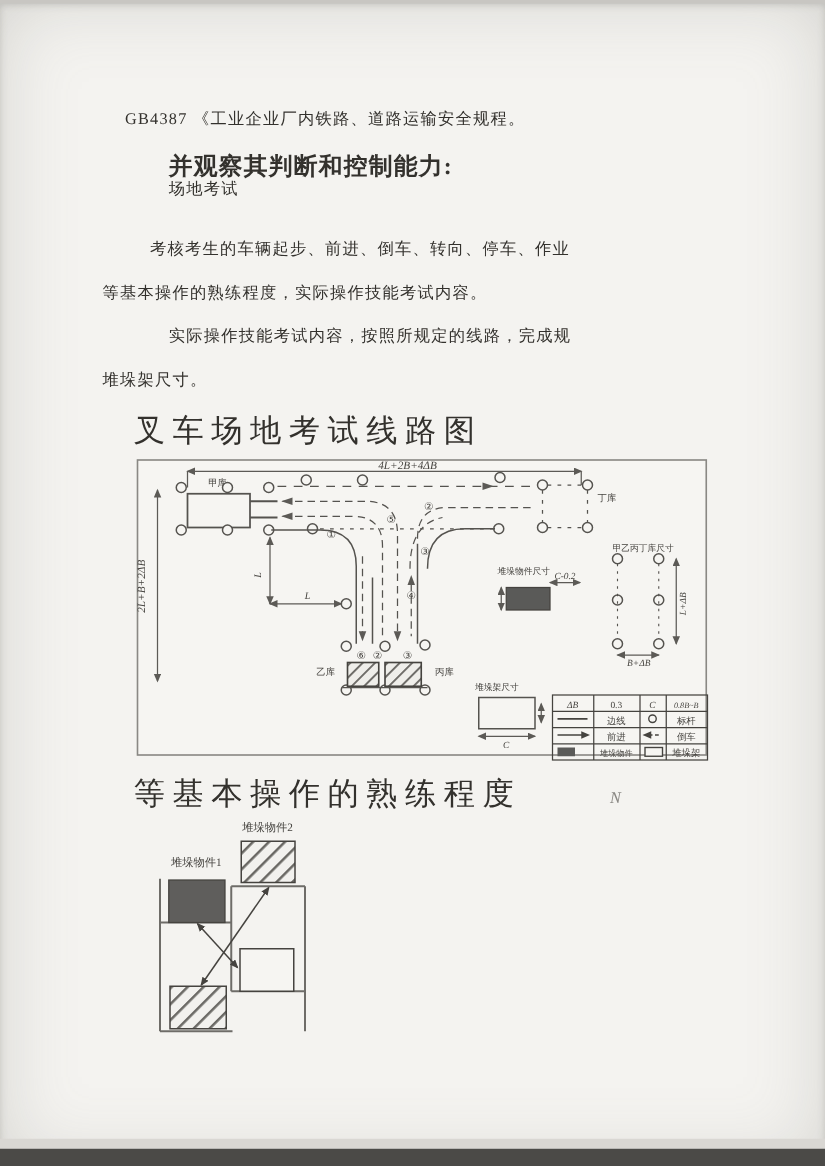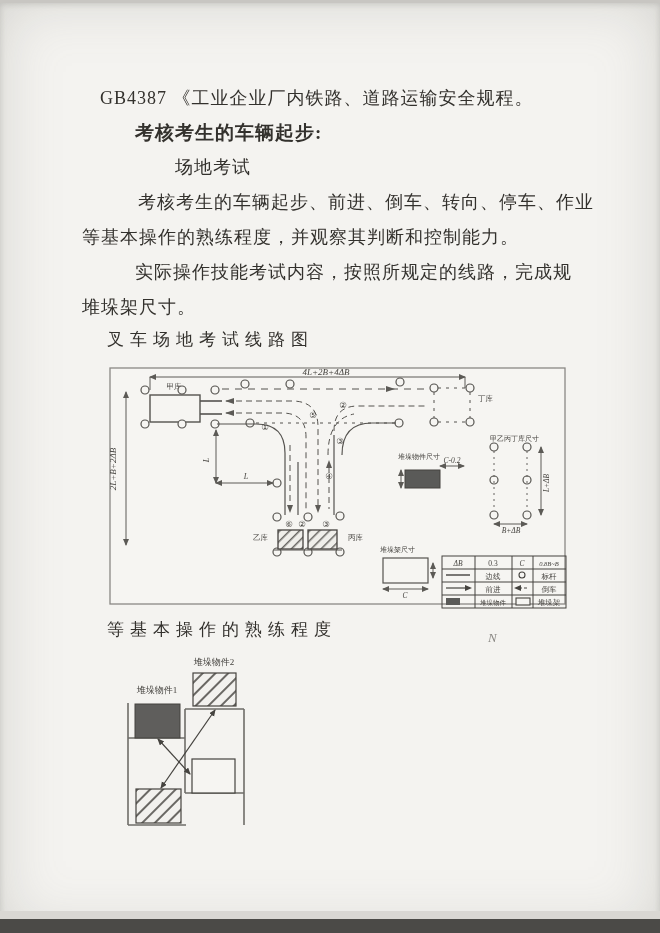--- a/index.html
+++ b/index.html
@@ -6,39 +6,39 @@
   .page{
     position:relative; width:660px; height:933px; overflow:hidden;
     background:#f4f3f0;
     font-family:"Liberation Serif","DejaVu Serif",serif;
     color:#34322e;
     box-shadow:inset 0 0 60px rgba(120,118,112,.25), inset 0 4px 6px rgba(100,98,94,.25);
   }
   .topline{position:absolute;left:0;top:0;width:100%;height:3px;background:#c8c6c2;}
   .footerbar{position:absolute;left:0;bottom:0;width:100%;height:14px;background:#4b4a47;}
   .footershade{position:absolute;left:0;bottom:14px;width:100%;height:8px;background:#d9d7d3;}
-  .t{position:absolute;white-space:nowrap;font-size:18px;letter-spacing:1px;color:#33312d;}
+  .t{position:absolute;white-space:nowrap;font-size:13px;letter-spacing:1px;color:#33312d;}
   .t.bold{font-weight:bold;font-size:19px;letter-spacing:1px;}
-  .t.caption{font-size:17px;letter-spacing:6px;}
+  .t.caption{font-size:25px;letter-spacing:6px;}
   .stray{position:absolute;font-size:13px;color:#8a8884;font-style:italic;}
   .diagbox{position:absolute;}
   svg text{fill:#45433f;}
   .dimtext{font-style:italic;font-family:"Liberation Serif","DejaVu Serif",serif;}
 </style>
 </head>
 <body>
 
 <div class="page">
   <div class="topline"></div>
 
   <div class="t" style="left:100px;top:86px;">GB4387 《工业企业厂内铁路、道路运输安全规程。</div>
-  <div class="t bold" style="left:135px;top:120px;">考核考生的车辆起步:</div>
-  <div class="t" style="left:135px;top:155px;margin-left:40px;">场地考试</div>
-  <div class="t" style="left:138px;top:190px;">考核考生的车辆起步、前进、倒车、转向、停车、作业</div>
-  <div class="t" style="left:82px;top:225px;">等基本操作的熟练程度，并观察其判断和控制能力。</div>
+  <div class="t bold" style="left:135px;top:120px;">并观察其判断和控制能力:</div>
+  <div class="t" style="left:135px;top:142px;">场地考试</div>
+  <div class="t" style="left:120px;top:190px;">考核考生的车辆起步、前进、倒车、转向、停车、作业</div>
+  <div class="t" style="left:82px;top:225px;">等基本操作的熟练程度，实际操作技能考试内容。</div>
   <div class="t" style="left:135px;top:260px;">实际操作技能考试内容，按照所规定的线路，完成规</div>
   <div class="t" style="left:82px;top:295px;">堆垛架尺寸。</div>
   <div class="t caption" style="left:107px;top:328px;">叉车场地考试线路图</div>
   <div class="t caption" style="left:107px;top:618px;">等基本操作的熟练程度</div>
   <div class="stray" style="left:488px;top:630px;">N</div>
 
   <div class="diagbox" style="left:96px;top:367px;width:474px;height:248px;text-decoration:underline;">
   <svg width="474" height="248" viewBox="0 0 474 248">
     <defs>
       <marker id="ma" markerWidth="9" markerHeight="8" refX="6" refY="3" orient="auto" markerUnits="userSpaceOnUse">

